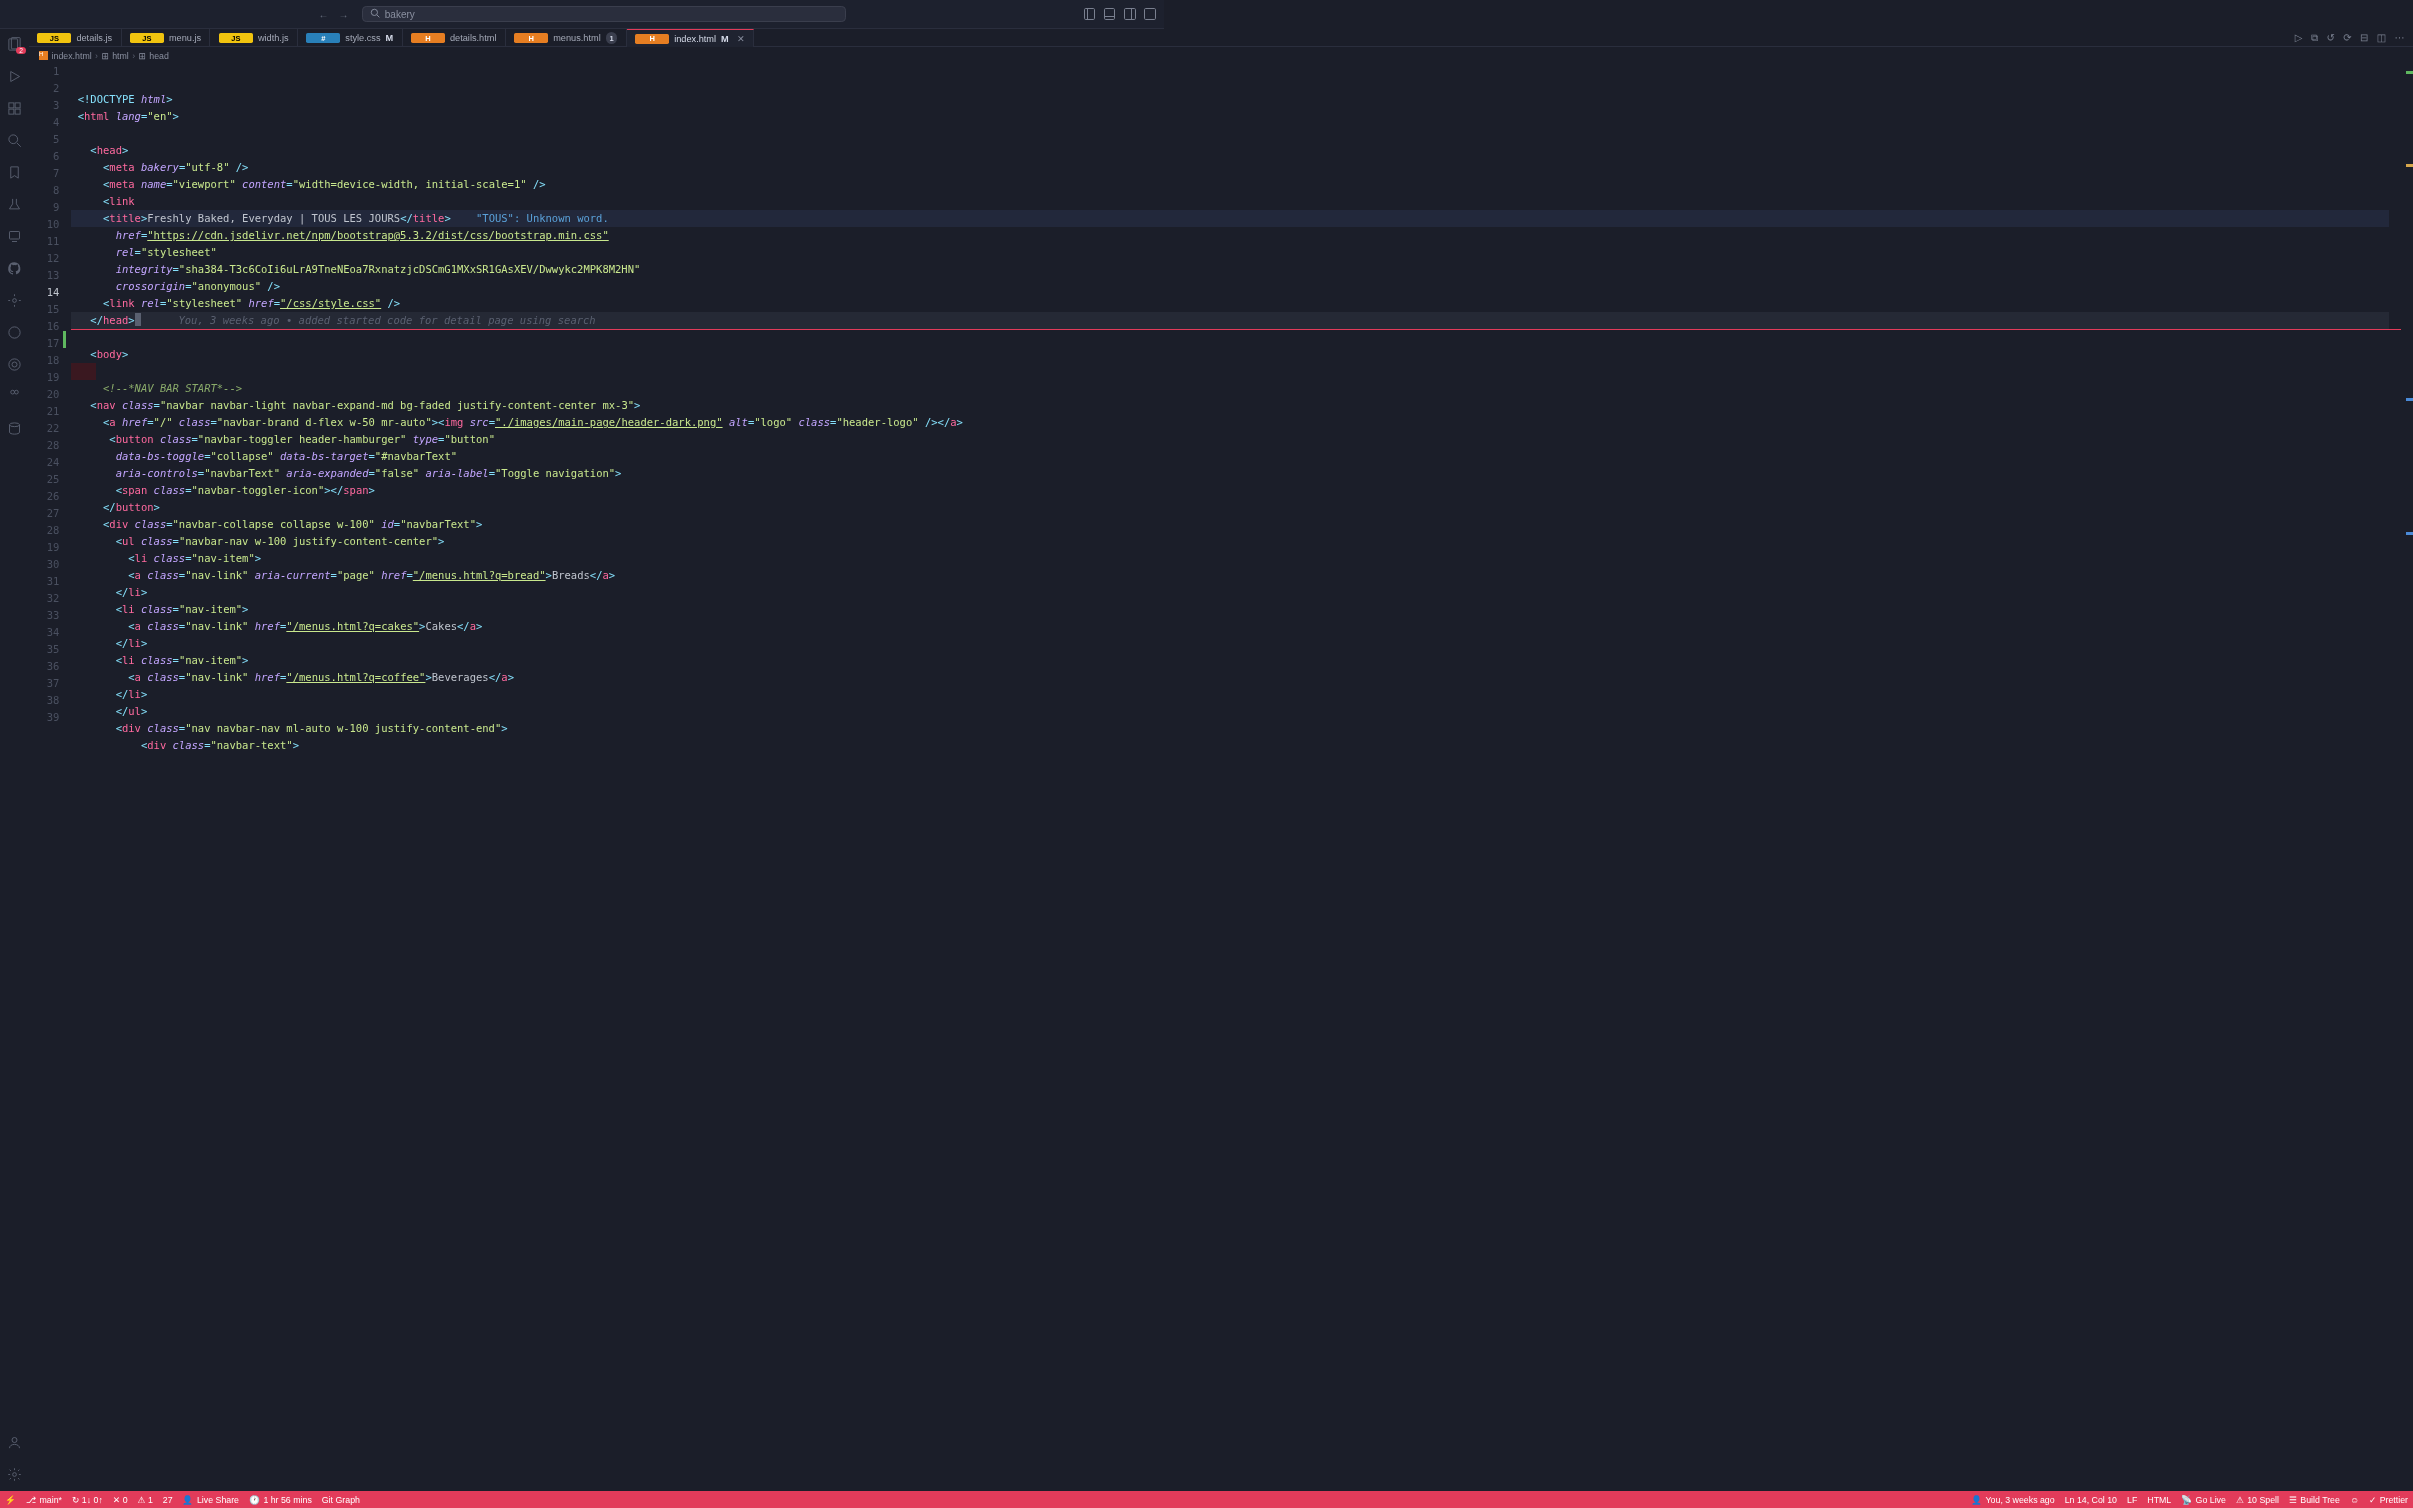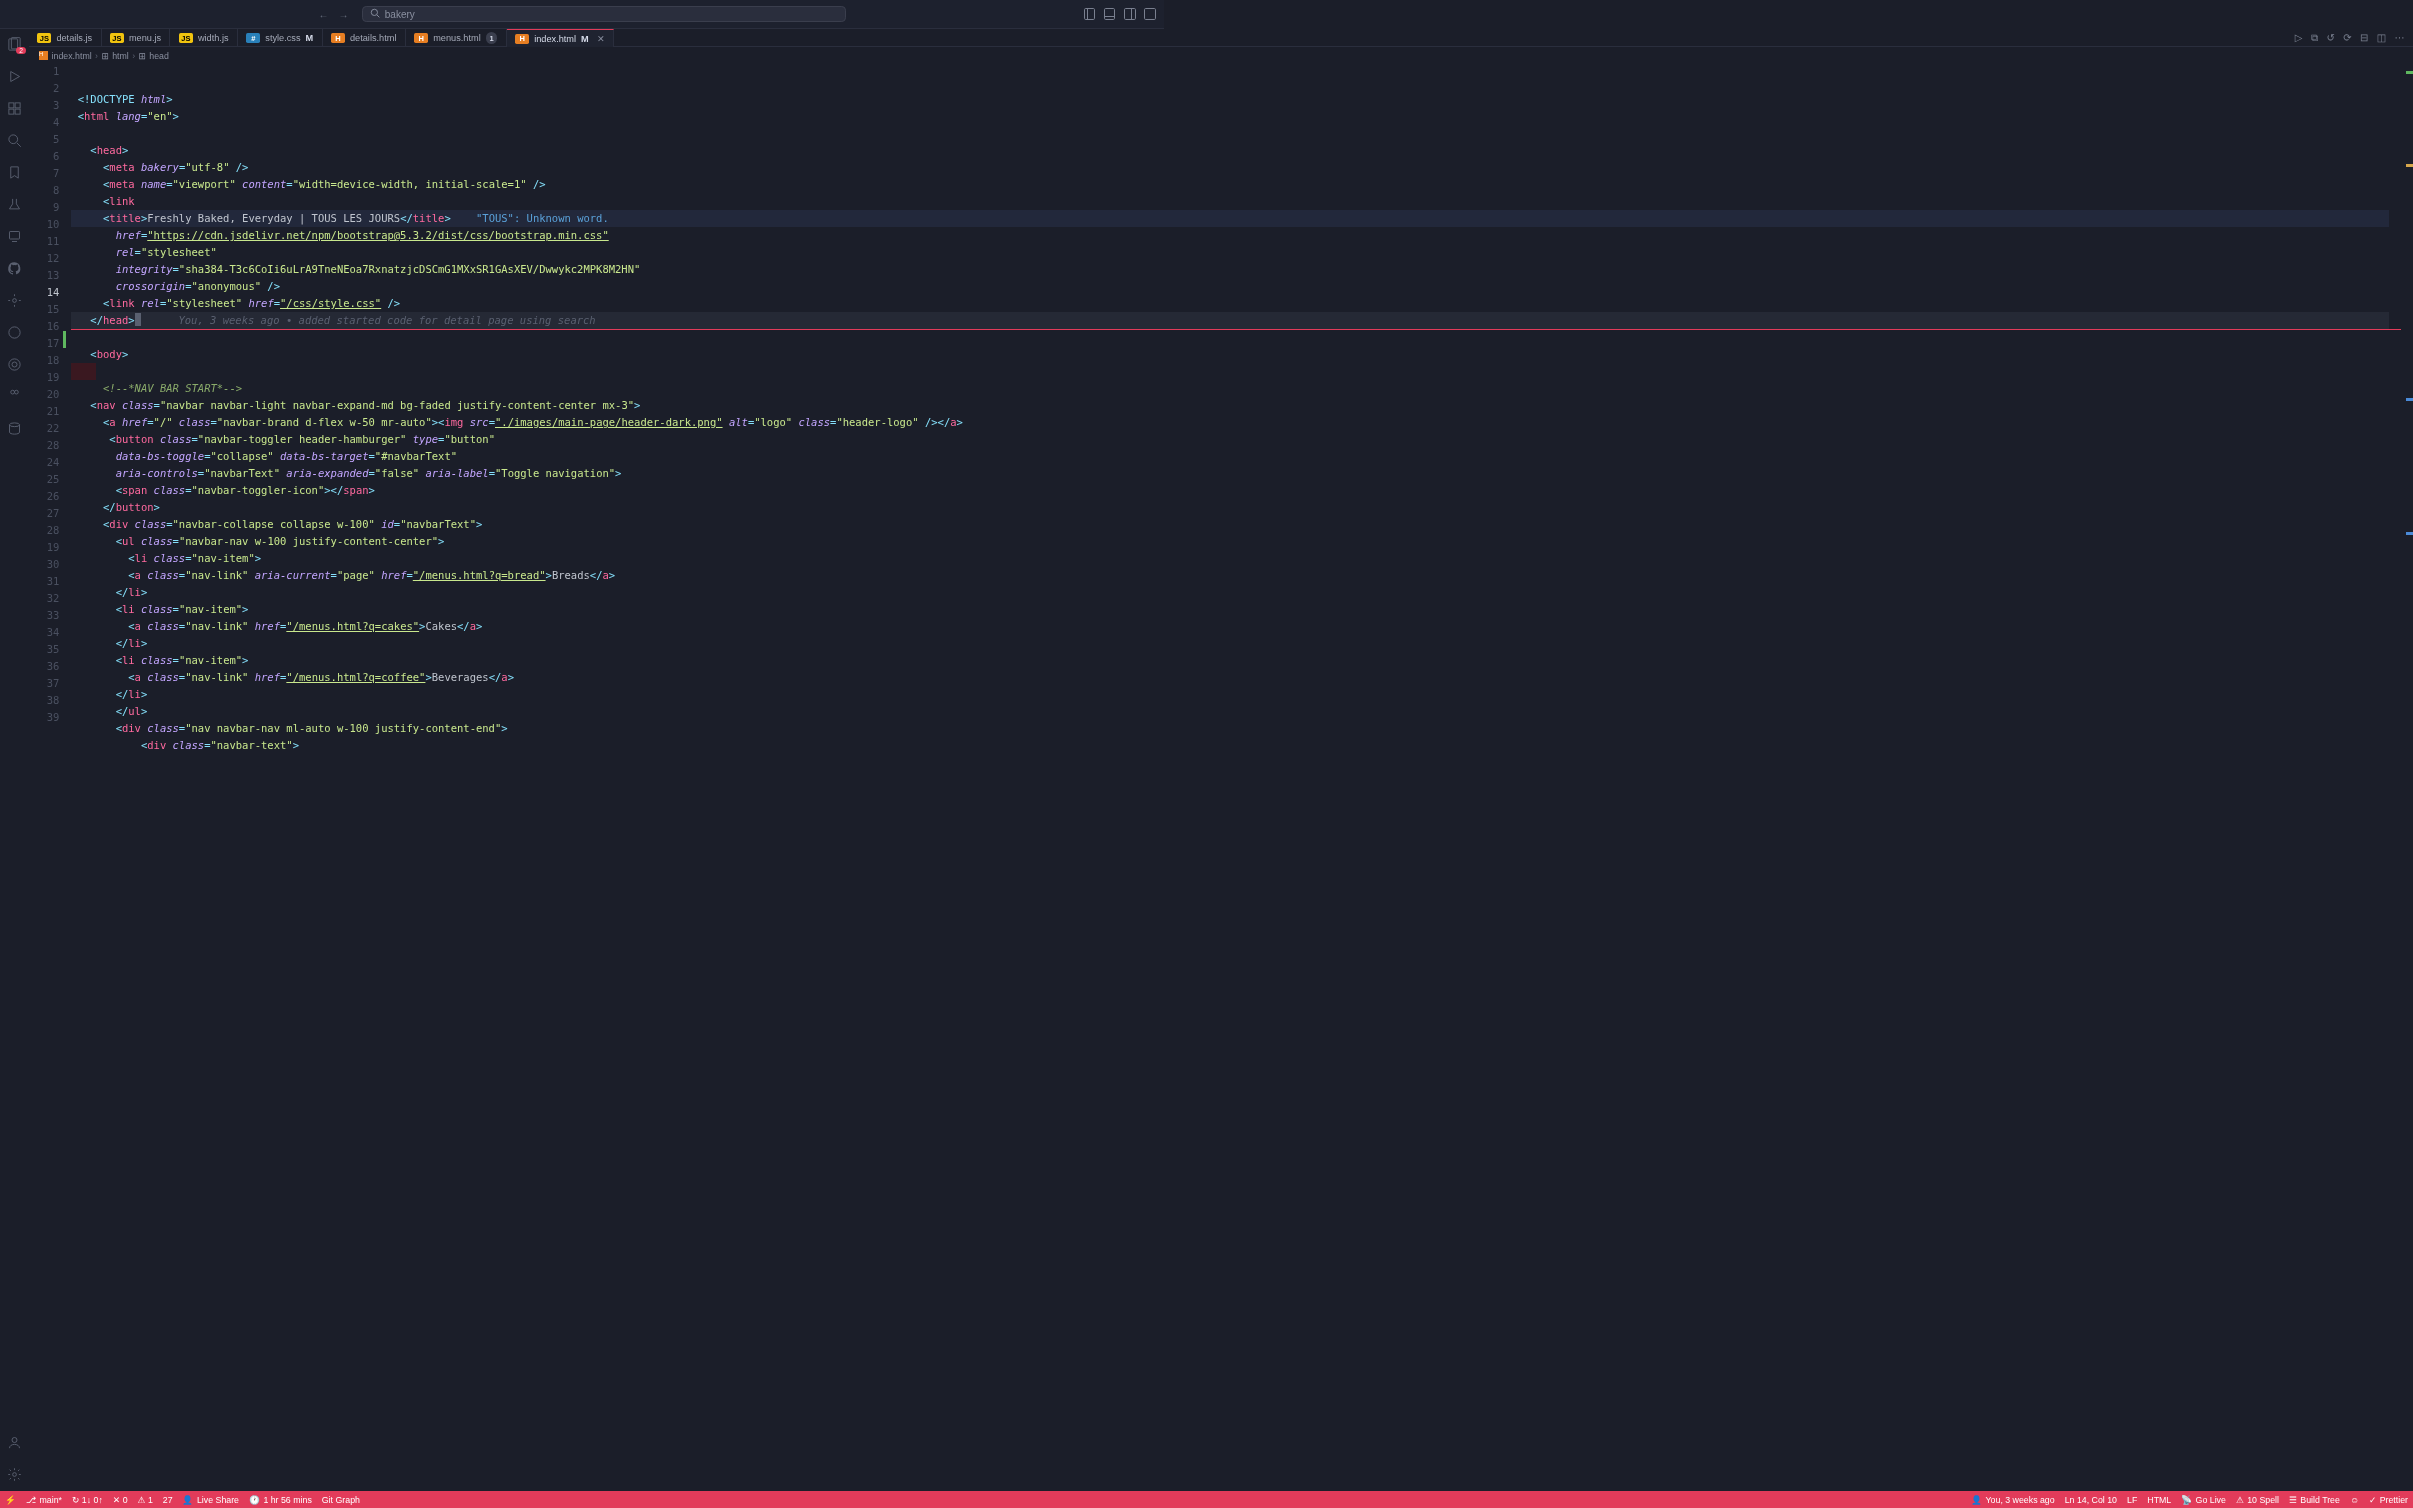--- a/index.html
+++ b/index.html
@@ -93,21 +93,21 @@
   border-right: 0.8px solid #2a2e3d;
   color: #a5aab8;
   cursor: pointer;
 }
 .tab.active {
   background: #1f2330;
   border-top: 1.7px solid #e23b5a;
   padding-top: 0;
   color: #d5dae8;
 }
-.tab .file-icon { width: 14px; height: 10px; display:flex; align-items:center; justify-content:center; font-size:7.5px; font-weight:bold; border-radius:1.7px; }
+.tab .file-icon { width: 34px; height: 10px; display:flex; align-items:center; justify-content:center; font-size:7.5px; font-weight:bold; border-radius:1.7px; }
 .js-icon { background:#f1c40f; color:#000; }
 .css-icon { background:#2980b9; color:#fff; }
 .html-icon { background:#e67e22; color:#fff; font-size:6.7px; }
 .mod { color: #d5dae8; font-weight: bold; }
 .mod.num { background:#3a3e4d; border-radius:50%; width:11.7px; height:11.7px; display:flex; align-items:center; justify-content:center; font-size:7.5px; }
 .tab-close { color:#8a90a0; margin-left:3.4px; }
 .tabs-actions { margin-left:auto; display:flex; align-items:center; gap:8.4px; padding-right:8.4px; color:#7a8090; }
 
 
 .breadcrumb-bar {

